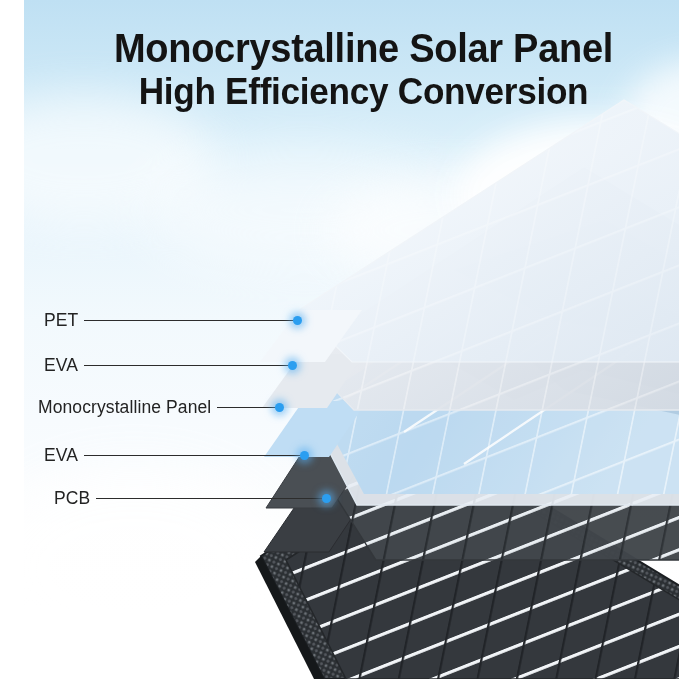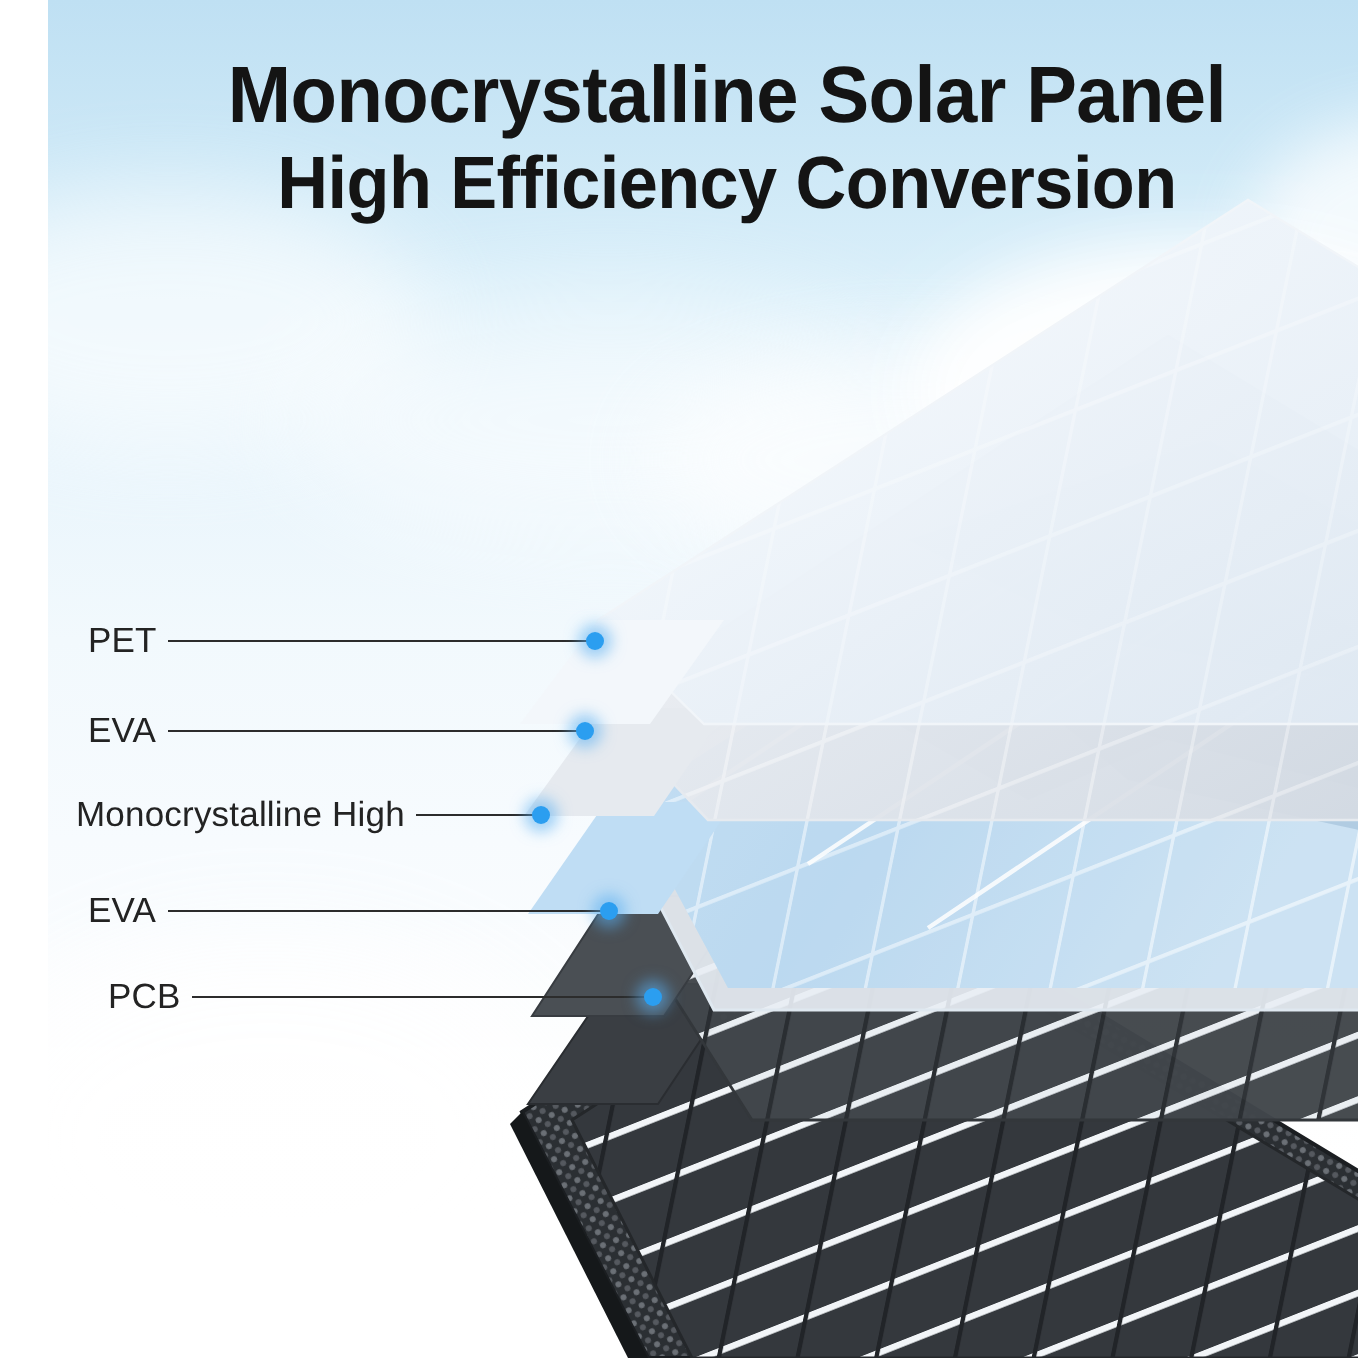--- a/index.html
+++ b/index.html
@@ -250,21 +250,21 @@
       <span class="cdot"></span>
     </div>
 
     <div class="callout" style="left:20px; top:353px;">
       <span class="ctext">EVA</span>
       <span class="cline" style="width:206px;"></span>
       <span class="cdot"></span>
     </div>
 
     <div class="callout" style="left:14px; top:395px;">
-      <span class="ctext">Monocrystalline High</span>
+      <span class="ctext">Monocrystalline Panel</span>
       <span class="cline" style="width:60px;"></span>
       <span class="cdot"></span>
     </div>
 
     <div class="callout" style="left:20px; top:443px;">
       <span class="ctext">EVA</span>
       <span class="cline" style="width:218px;"></span>
       <span class="cdot"></span>
     </div>
 

